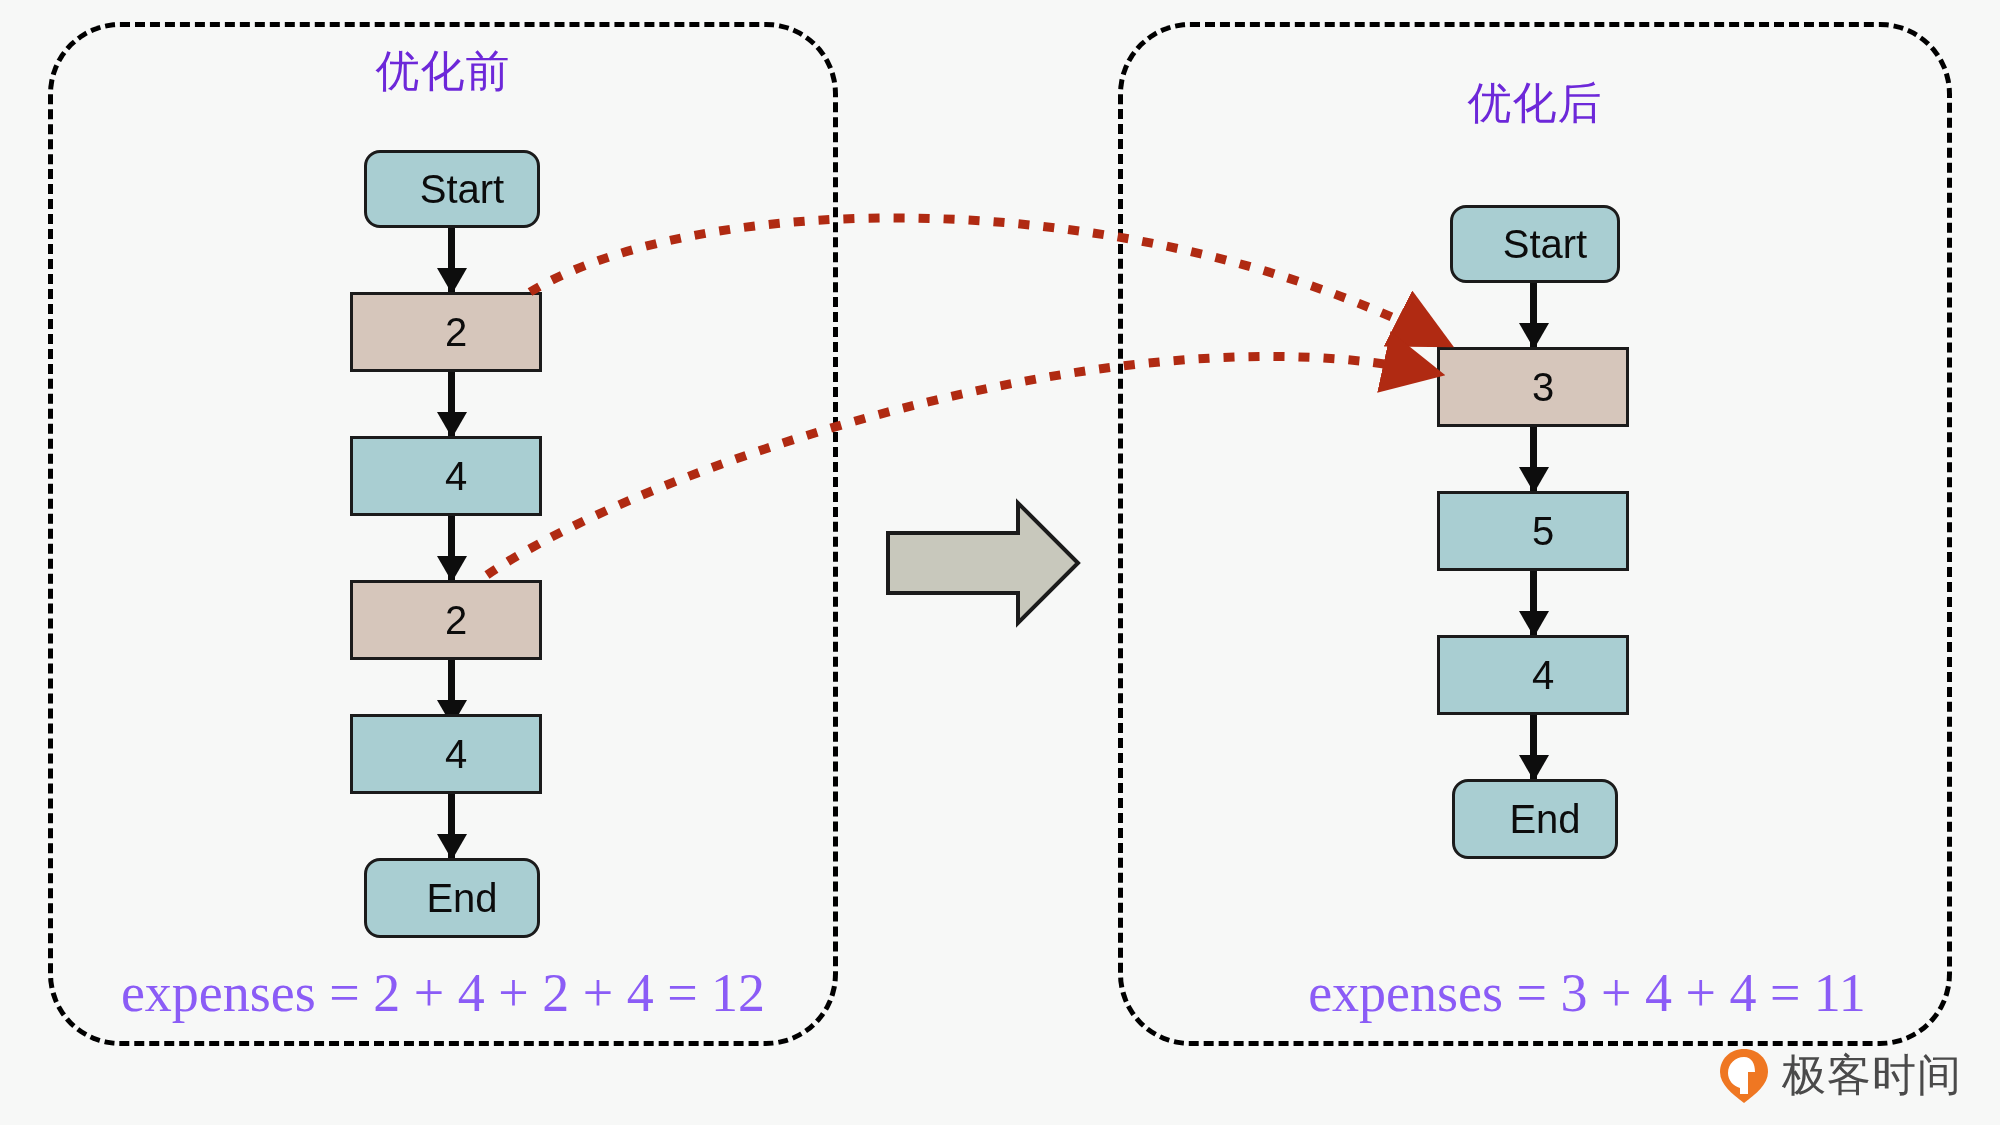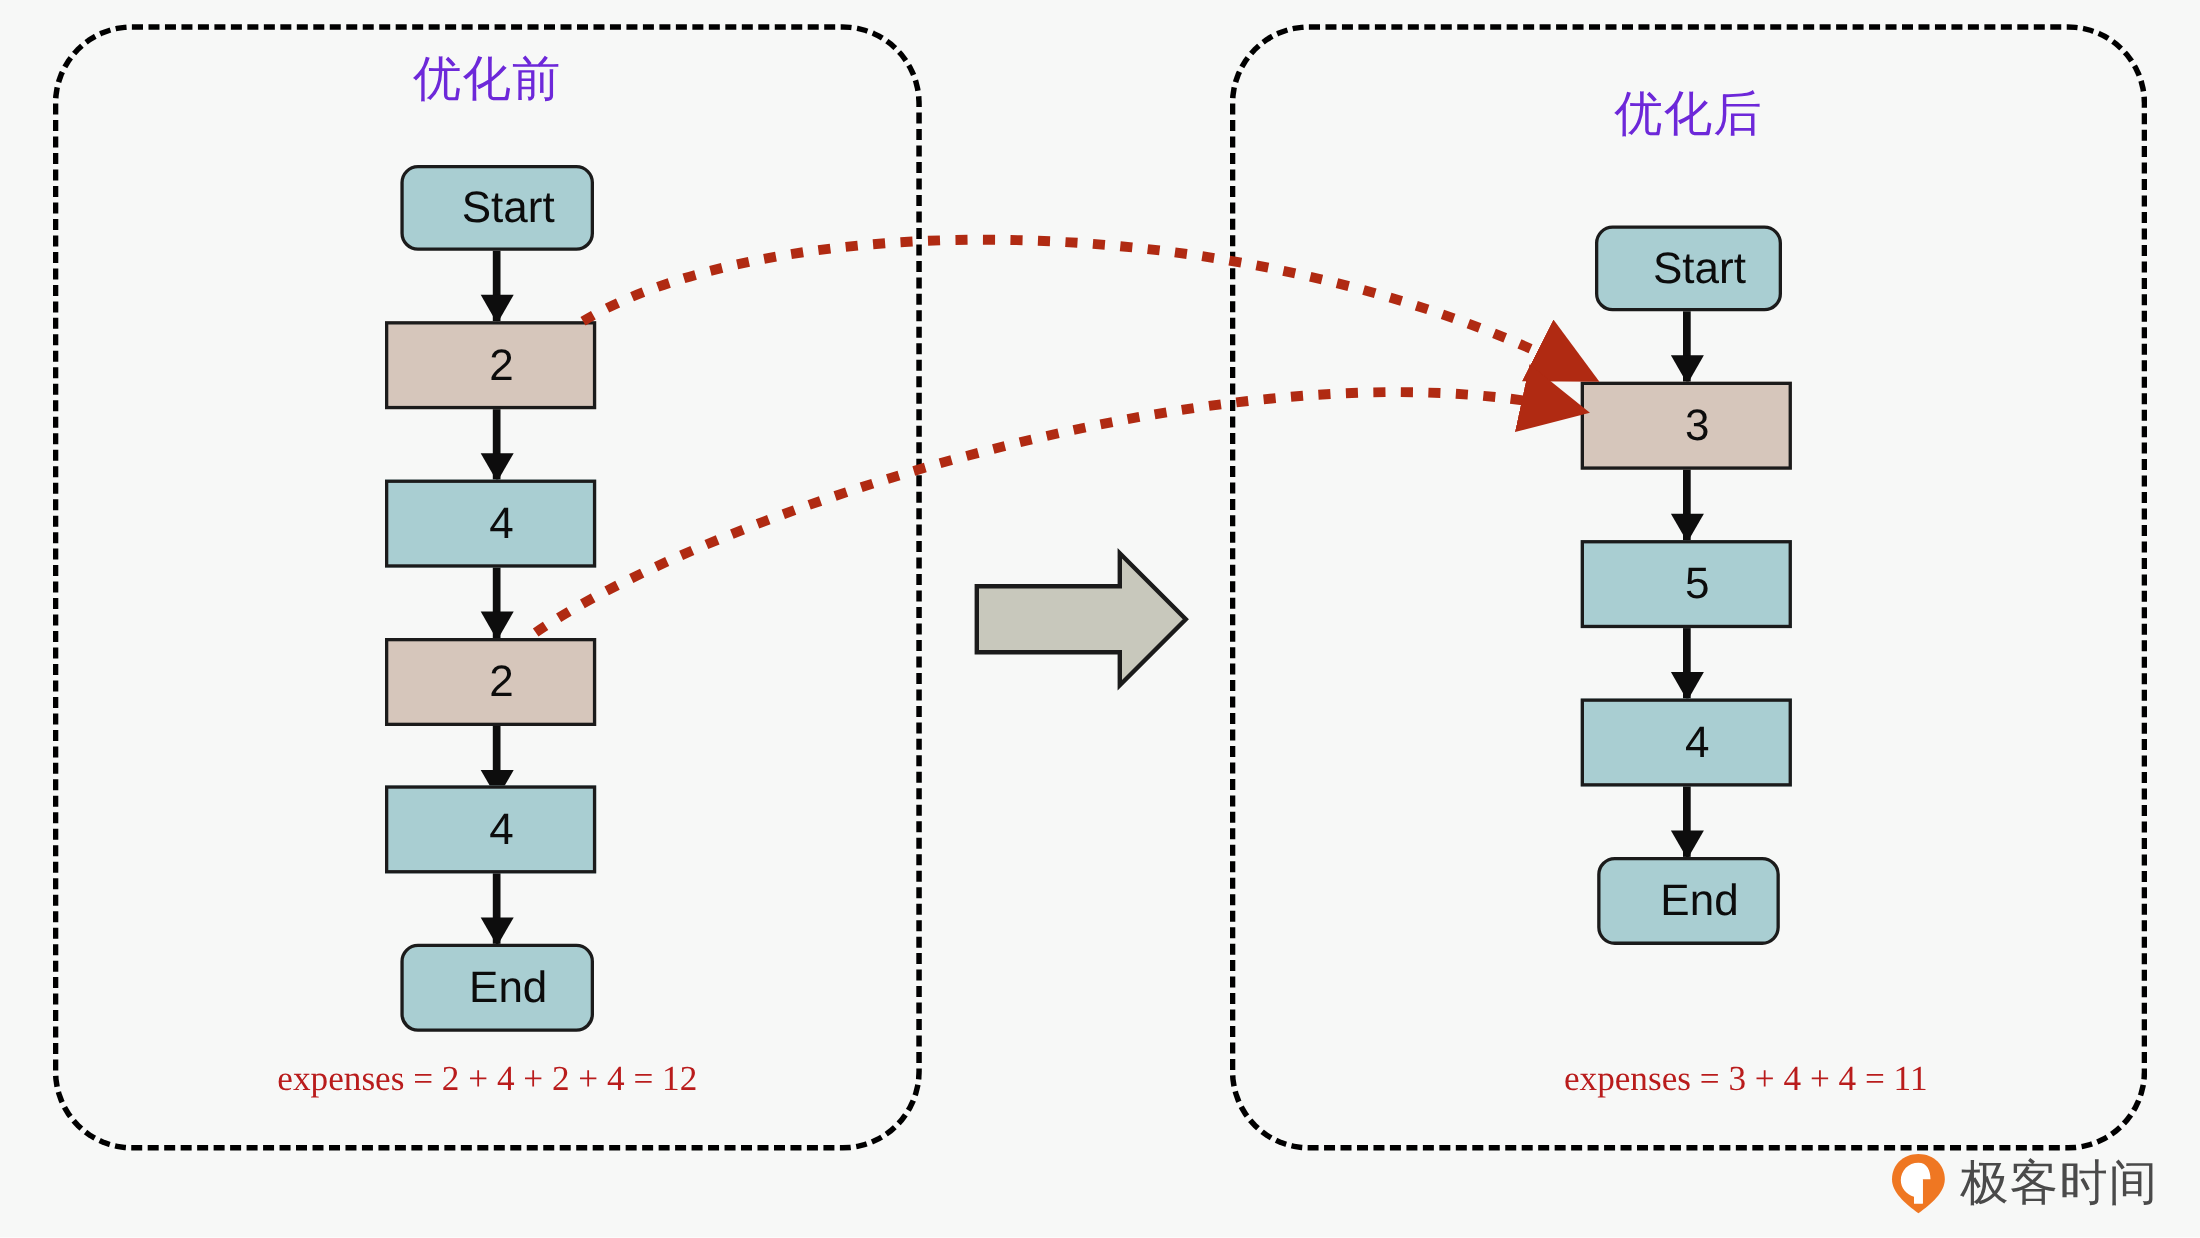--- a/index.html
+++ b/index.html
@@ -72,22 +72,22 @@
     border-left: 15px solid transparent;
     border-right: 15px solid transparent;
     border-top: 26px solid #0d0d0d;
   }
 
   
   .formula {
     position: absolute;
     text-align: center;
     font-family: "Liberation Serif", "DejaVu Serif", serif;
-    font-size: 32px;
-    color: #b91c1c;
+    font-size: 54px;
+    color: #8b5cf6;
     white-space: nowrap;
   }
 
   
   #overlay {
     position: absolute;
     left: 0; top: 0;
     width: 2000px; height: 1125px;
     pointer-events: none;
   }

